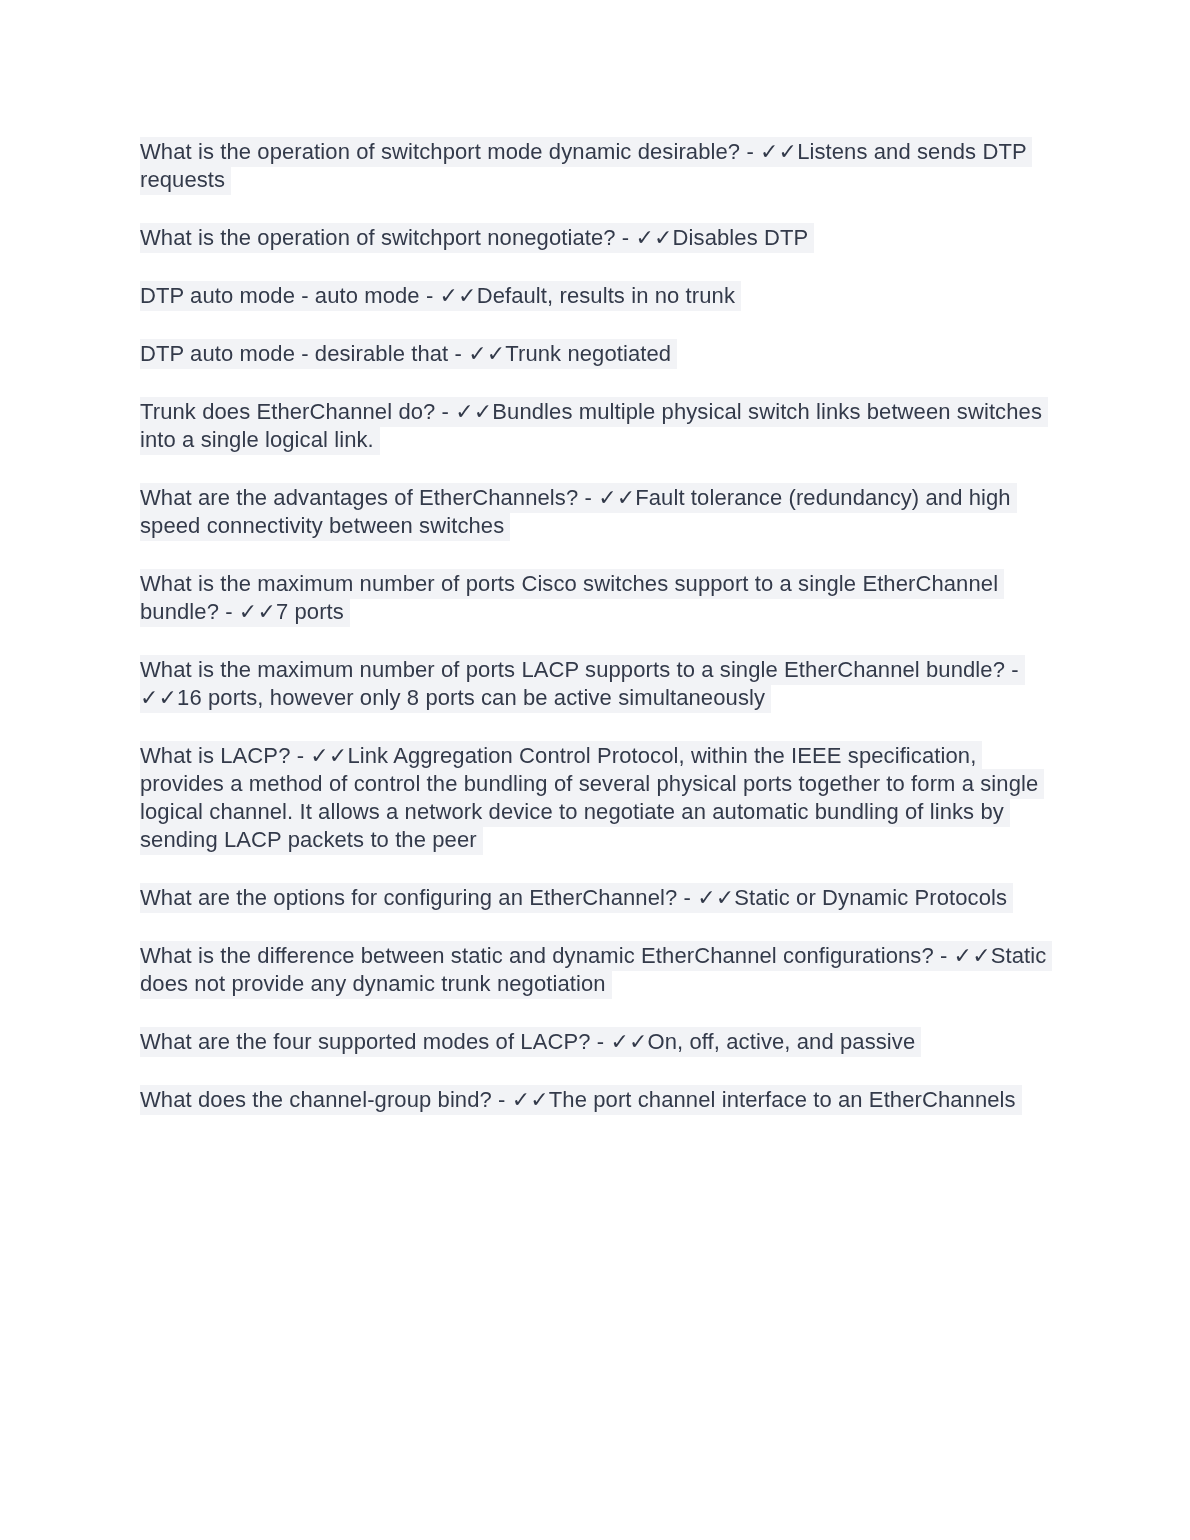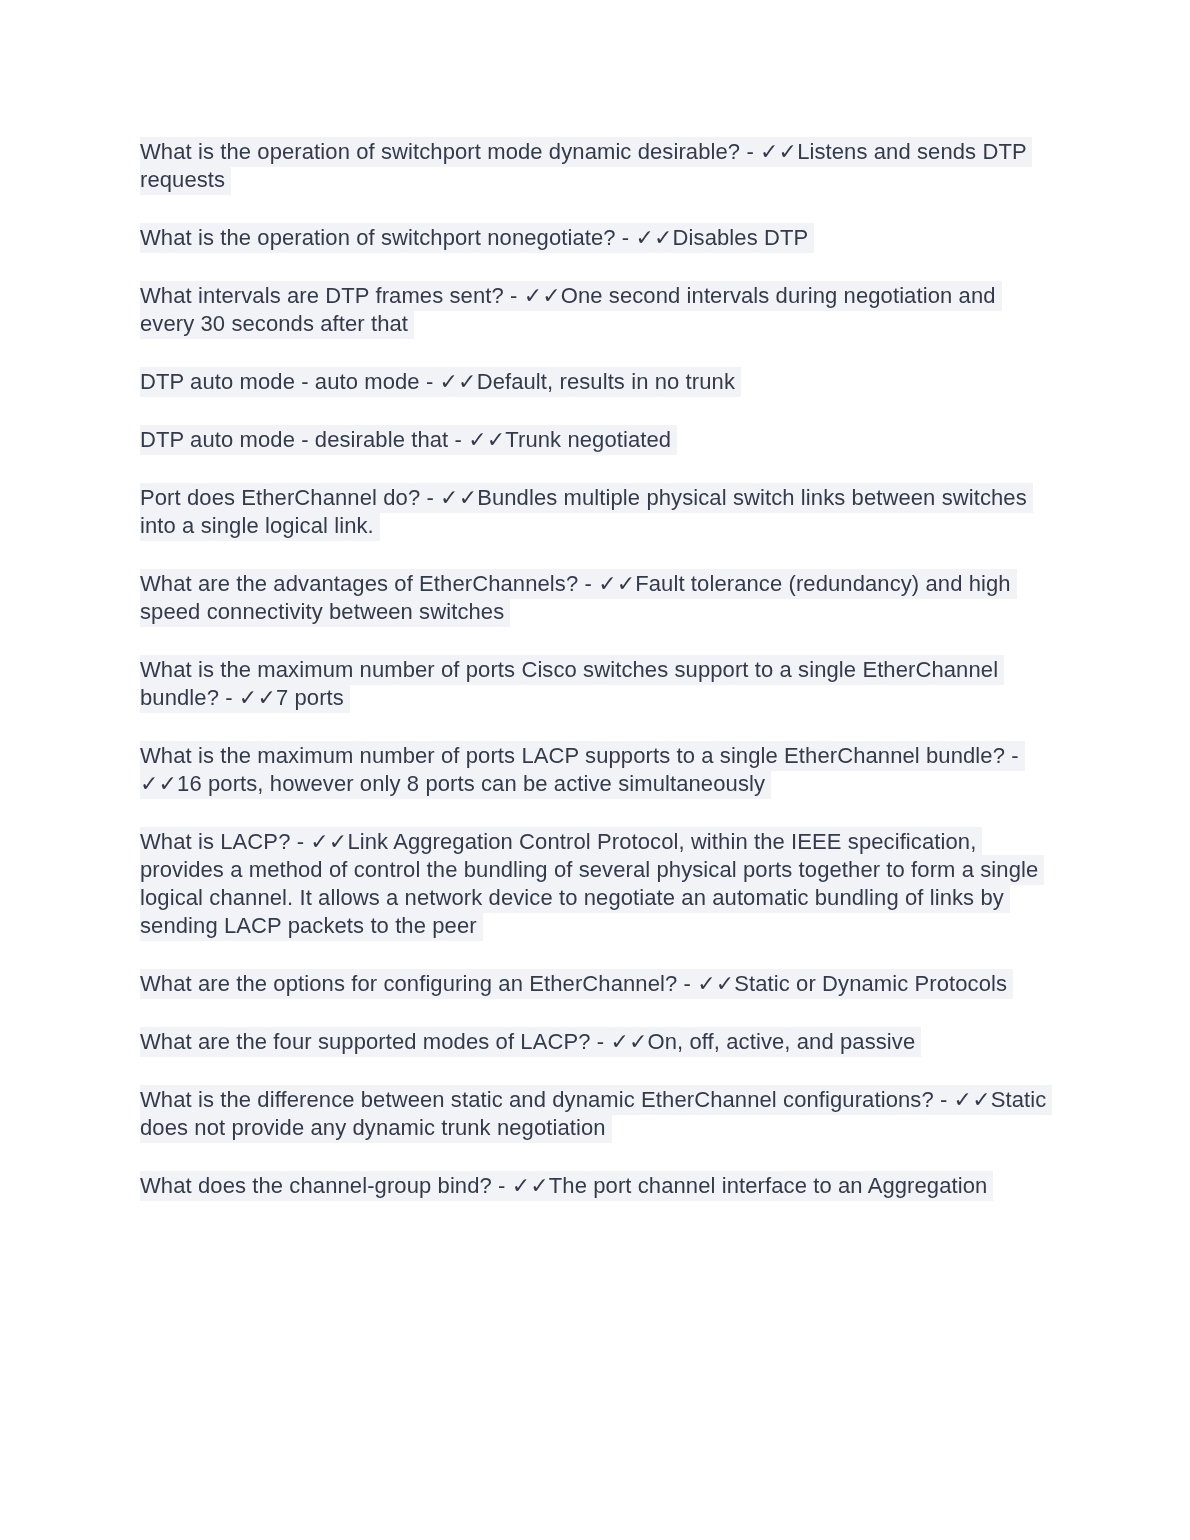--- a/index.html
+++ b/index.html
@@ -37,26 +37,25 @@
     font-weight: 600;
   }
 </style>
 </head>
 <body>
 
 <div class="page">
   <main>
       <p class="qa"><span class="hl"><span>What is the operation of switchport mode dynamic desirable?</span><span> - </span><span class="check">✓✓</span><span>Listens and sends DTP requests</span></span></p>
       <p class="qa"><span class="hl"><span>What is the operation of switchport nonegotiate?</span><span> - </span><span class="check">✓✓</span><span>Disables DTP</span></span></p>
-      <p class="qa"><span class="hl"><span>What intervals are DTP frames sent?</span><span> - </span><span class="check">✓✓</span><span>One second intervals during negotiation and every 30 seconds after that</span></span></p>
       <p class="qa"><span class="hl"><span>DTP auto mode - auto mode</span><span> - </span><span class="check">✓✓</span><span>Default, results in no trunk</span></span></p>
       <p class="qa"><span class="hl"><span>DTP auto mode - desirable that</span><span> - </span><span class="check">✓✓</span><span>Trunk negotiated</span></span></p>
-      <p class="qa"><span class="hl"><span>Port does EtherChannel do?</span><span> - </span><span class="check">✓✓</span><span>Bundles multiple physical switch links between switches into a single logical link.</span></span></p>
+      <p class="qa"><span class="hl"><span>Trunk does EtherChannel do?</span><span> - </span><span class="check">✓✓</span><span>Bundles multiple physical switch links between switches into a single logical link.</span></span></p>
       <p class="qa"><span class="hl"><span>What are the advantages of EtherChannels?</span><span> - </span><span class="check">✓✓</span><span>Fault tolerance (redundancy) and high speed connectivity between switches</span></span></p>
       <p class="qa"><span class="hl"><span>What is the maximum number of ports Cisco switches support to a single EtherChannel bundle?</span><span> - </span><span class="check">✓✓</span><span>7 ports</span></span></p>
       <p class="qa"><span class="hl"><span>What is the maximum number of ports LACP supports to a single EtherChannel bundle?</span><span> - </span><span class="check">✓✓</span><span>16 ports, however only 8 ports can be active simultaneously</span></span></p>
       <p class="qa"><span class="hl"><span>What is LACP?</span><span> - </span><span class="check">✓✓</span><span>Link Aggregation Control Protocol, within the IEEE specification, provides a method of control the bundling of several physical ports together to form a single logical channel. It allows a network device to negotiate an automatic bundling of links by sending LACP packets to the peer</span></span></p>
       <p class="qa"><span class="hl"><span>What are the options for configuring an EtherChannel?</span><span> - </span><span class="check">✓✓</span><span>Static or Dynamic Protocols</span></span></p>
+      <p class="qa"><span class="hl"><span>What is the difference between static and dynamic EtherChannel configurations?</span><span> - </span><span class="check">✓✓</span><span>Static does not provide any dynamic trunk negotiation</span></span></p>
       <p class="qa"><span class="hl"><span>What are the four supported modes of LACP?</span><span> - </span><span class="check">✓✓</span><span>On, off, active, and passive</span></span></p>
-      <p class="qa"><span class="hl"><span>What is the difference between static and dynamic EtherChannel configurations?</span><span> - </span><span class="check">✓✓</span><span>Static does not provide any dynamic trunk negotiation</span></span></p>
-      <p class="qa"><span class="hl"><span>What does the channel-group bind?</span><span> - </span><span class="check">✓✓</span><span>The port channel interface to an Aggregation</span></span></p>
+      <p class="qa"><span class="hl"><span>What does the channel-group bind?</span><span> - </span><span class="check">✓✓</span><span>The port channel interface to an EtherChannels</span></span></p>
     </main>
 </div>
 
 </body></html>

